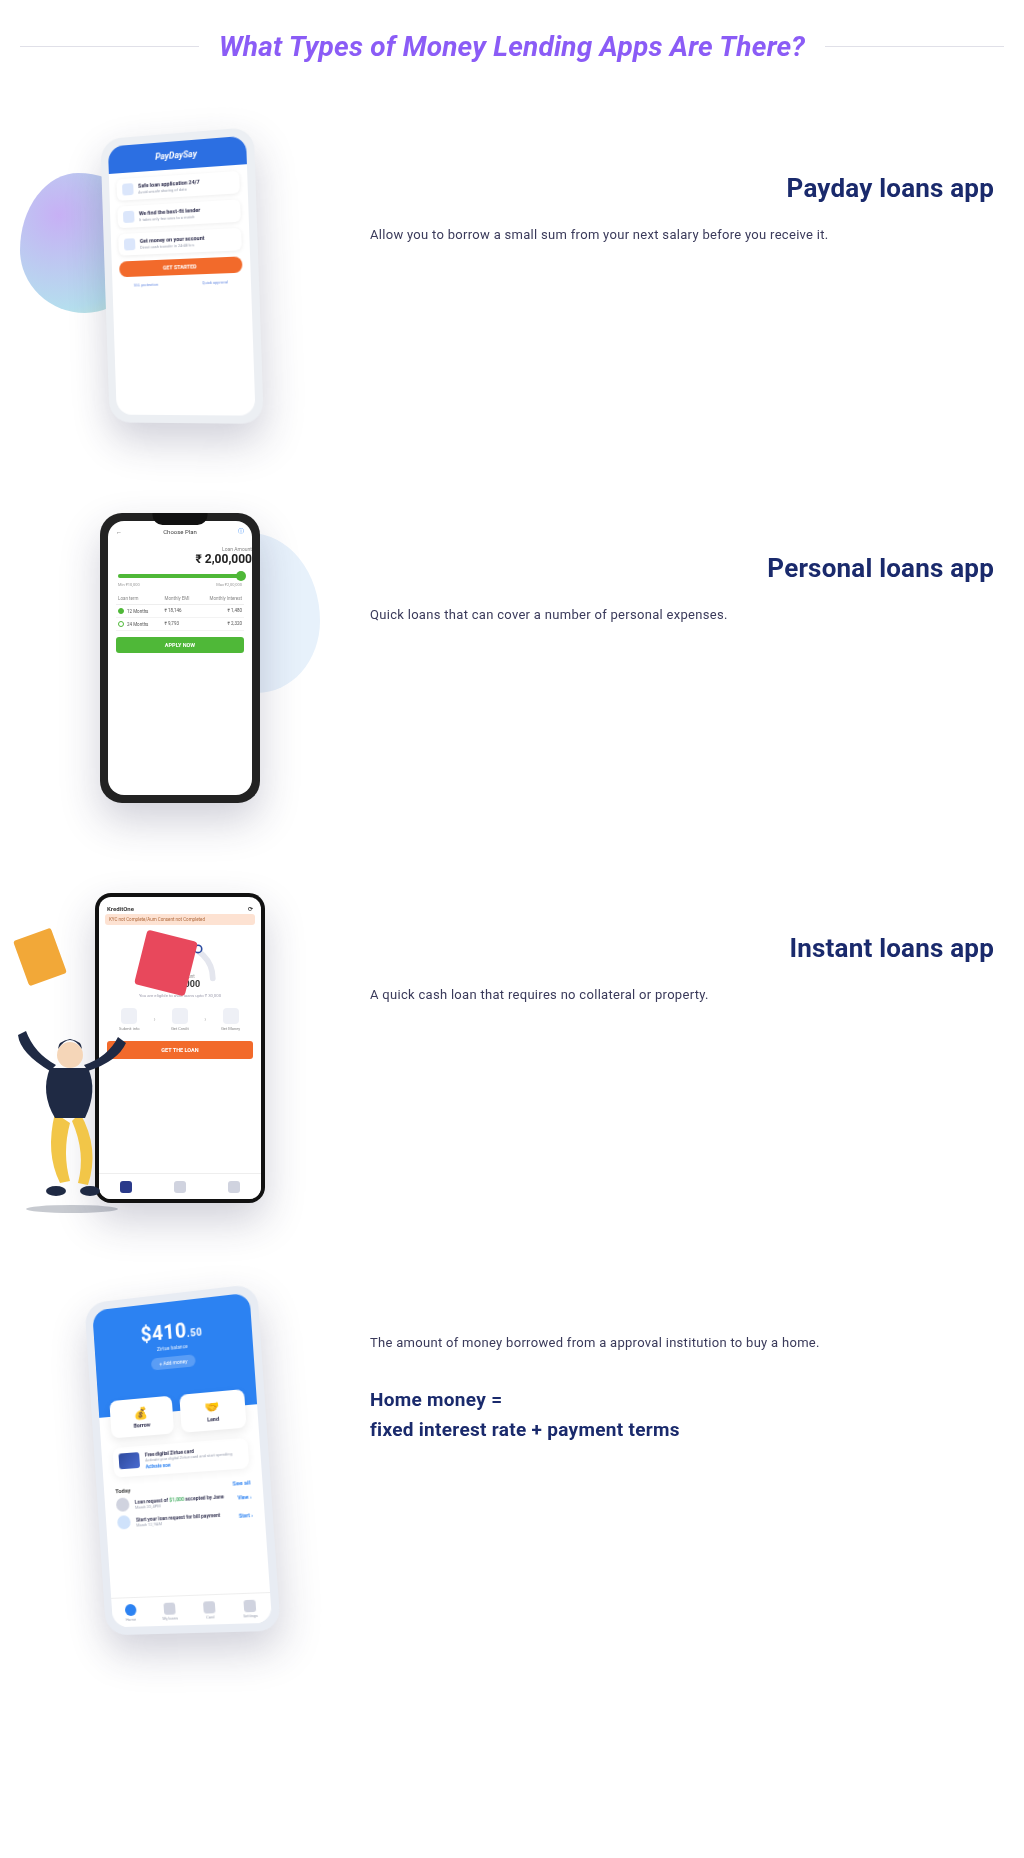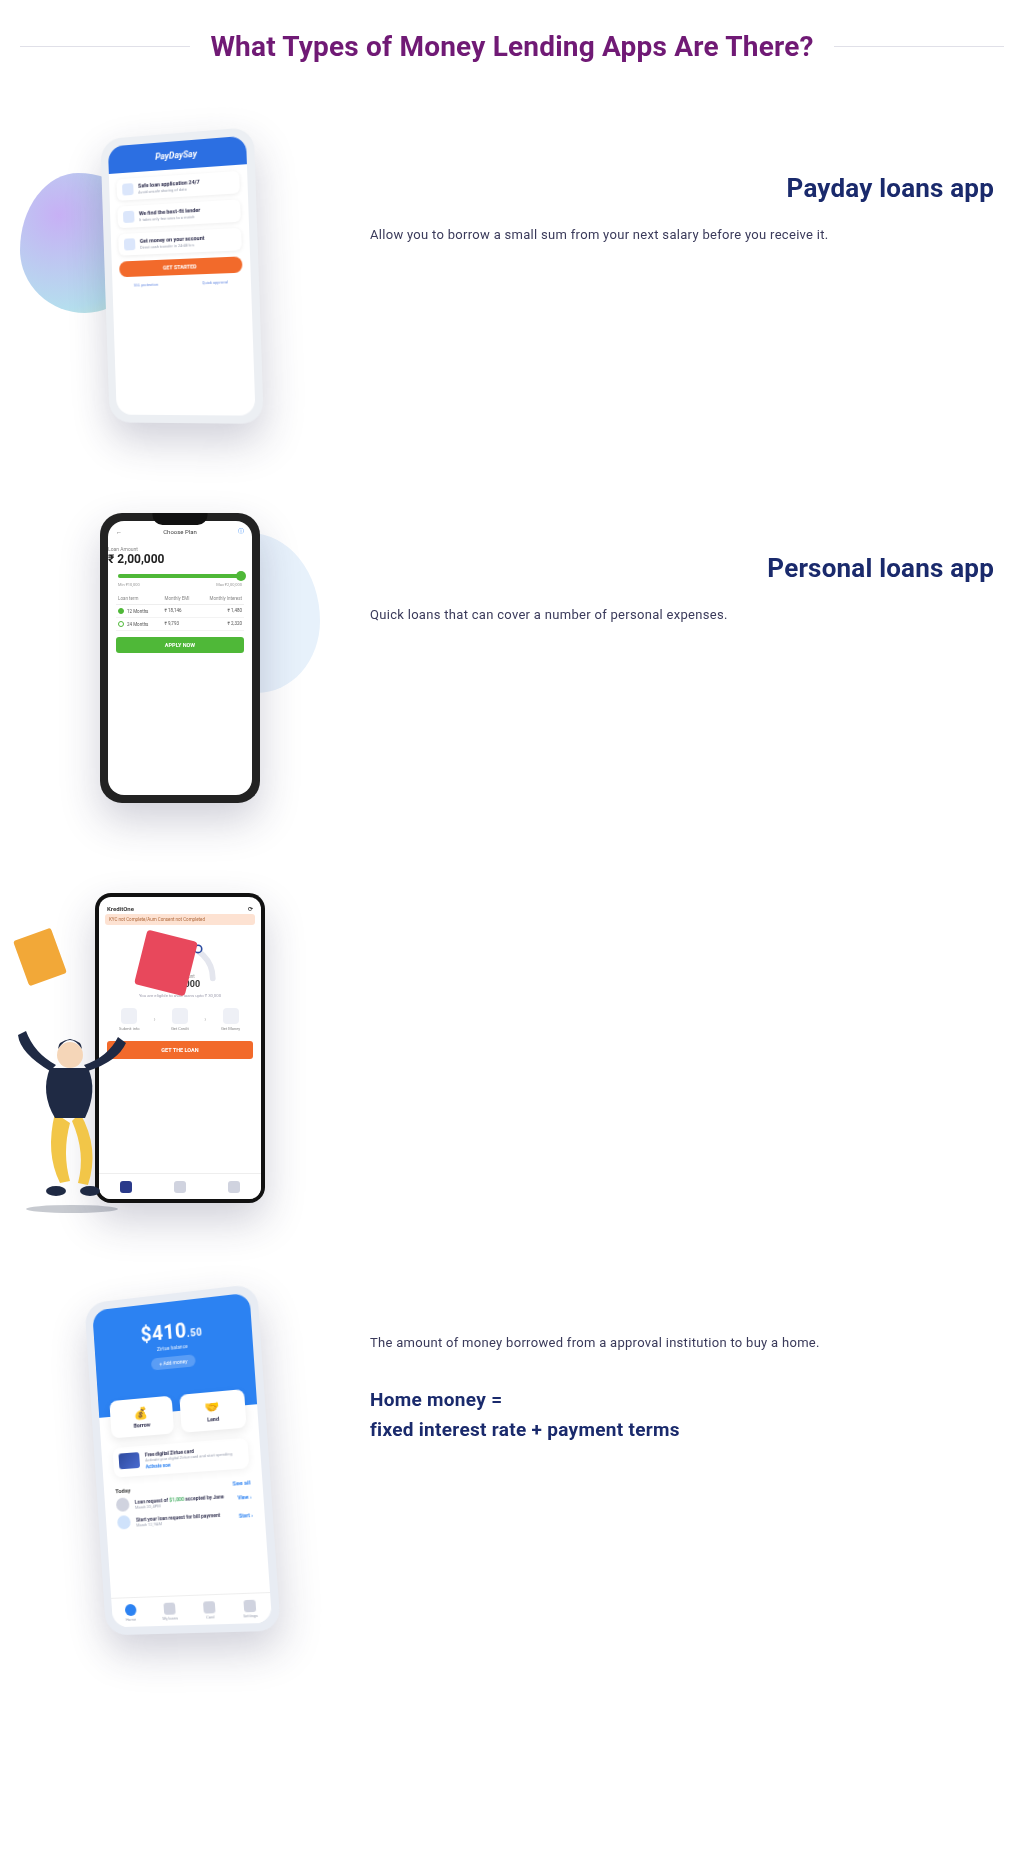--- a/index.html
+++ b/index.html
@@ -15,25 +15,26 @@
     align-items: center;
     gap: 20px;
     padding: 30px 20px 60px;
   }
   .headline-wrap .line {
     flex: 1;
     height: 1px;
     background: #e0e0e8;
   }
   .headline {
-    color: #701a75;
+    color: #8b5cf6;
     font-size: 28px;
     font-weight: 700;
     text-align: center;
     letter-spacing: 0.2px;
+    font-style: italic;
   }
   .section {
     display: flex;
     align-items: flex-start;
     gap: 40px;
     padding: 10px 30px 80px;
     min-height: 300px;
   }
   .illus-wrap {
     width: 300px;
@@ -117,21 +118,21 @@
   .pds-card{ margin:6px 8px; background:#fff; border-radius:6px; padding:5px 6px; box-shadow:0 1px 4px rgba(0,0,0,0.08); display:flex; gap:5px;}
   .pds-card .ic{ width:12px; height:12px; flex:0 0 12px; border-radius:3px;}
   .pds-card .t{ font-size:5.5px; font-weight:700; color:#2a2a4a; line-height:1.2;}
   .pds-card .s{ font-size:4px; color:#9aa0b0;}
   .pds-btn{ margin:6px 8px; background:#f26a2b; color:#fff; border-radius:12px; text-align:center; padding:5px 0; font-size:5.5px; font-weight:700;}
   .pds-foot{ display:flex; justify-content:space-around; font-size:4px; color:#6a8de3; margin-top:4px;}
 
   
   .personal .phone { background:#222; }
   .cp-top{ display:flex; align-items:center; justify-content:space-between; padding:6px 8px; font-size:6px; color:#444;}
-  .cp-amt{ text-align:left; margin-top:4px;}
+  .cp-amt{ text-align:right; margin-top:4px;padding-left:36px;}
   .cp-amt .lbl{ font-size:5px; color:#888;}
   .cp-amt .val{ font-size:12px; font-weight:700; color:#222;}
   .cp-slider{ margin:8px 10px 4px; height:4px; background:#d6eac9; border-radius:3px; position:relative;}
   .cp-slider::after{ content:""; position:absolute; right:-4px; top:-3px; width:10px; height:10px; background:#4fb838; border-radius:50%; }
   .cp-slider::before{ content:""; position:absolute; left:0; top:0; height:100%; width:100%; background:#4fb838; border-radius:3px;}
   .cp-bounds{ display:flex; justify-content:space-between; padding:0 10px; font-size:4px; color:#999;}
   .cp-table{ margin:6px 8px; font-size:4.5px; color:#555;}
   .cp-table .hdr, .cp-table .row{ display:flex; justify-content:space-between; padding:3px 2px;}
   .cp-table .hdr{ color:#888; border-bottom:1px solid #eee;}
   .cp-table .row{ border-bottom:1px solid #f3f3f3;}
@@ -337,20 +338,24 @@
         </div>
         <div class="ko-btn">GET THE LOAN</div>
         <div class="ko-tab">
           <div class="t active"></div>
           <div class="t"></div>
           <div class="t"></div>
         </div>
       </div>
     </div>
   </div>
+  <div class="copy">
+    <h2>Instant loans app</h2>
+    <p>A quick cash loan that requires no collateral or property.</p>
+  </div>
 </div>
 
 <div class="section home">
   <div class="illus-wrap">
     <div class="phone">
       <div class="screen">
         <div class="zr-top">
           <div class="zr-amt"><span>$410</span><span class="cents">.50</span></div>
           <div class="zr-sub">Zirtue balance</div>
           <div class="zr-add">+ Add money</div>

